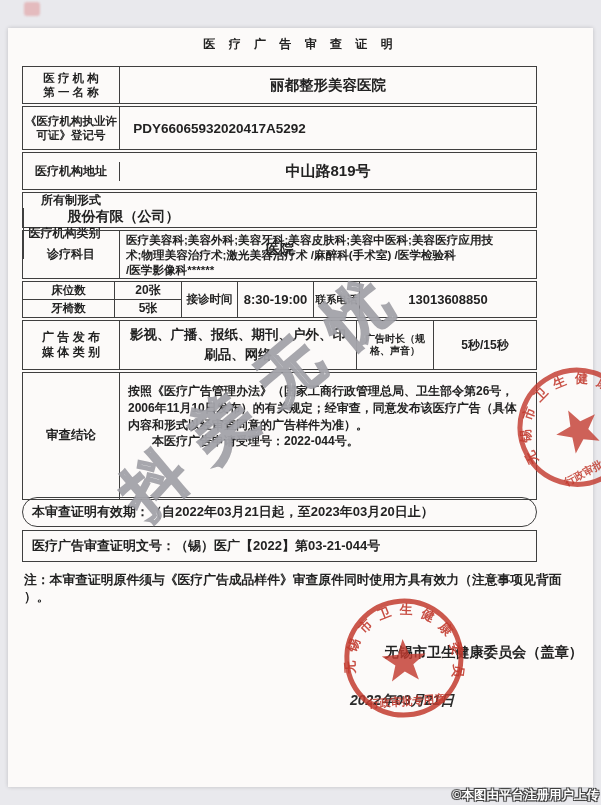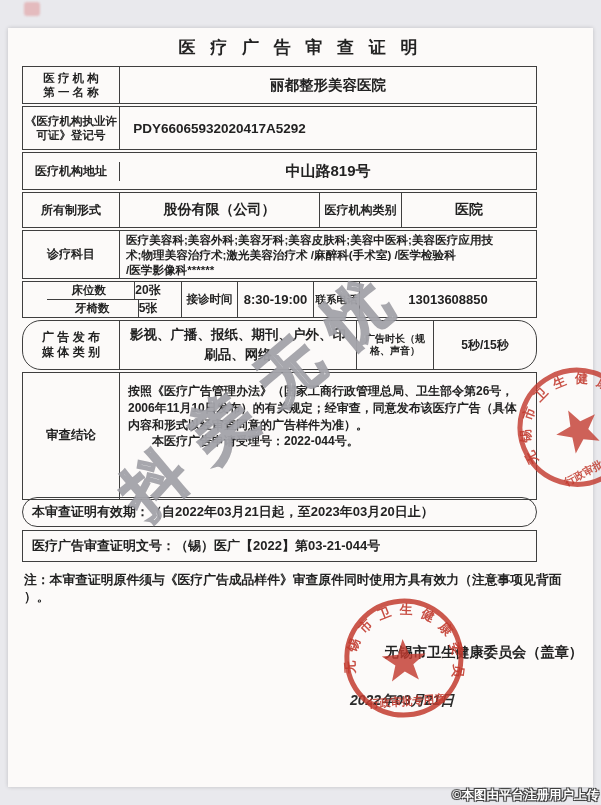--- a/index.html
+++ b/index.html
@@ -1,20 +1,20 @@
 <!DOCTYPE html>
 <html><head>
 <meta charset="utf-8">
 <style>
   html,body{margin:0;padding:0;}
   body{font-family:"Liberation Sans","DejaVu Sans",sans-serif;}
   .page{position:relative;width:601px;height:805px;background:#e9e9ed;overflow:hidden;}
   .paper{position:absolute;left:8px;top:28px;width:585px;height:759px;background:#fcfaf9;
          box-shadow:0 0 4px rgba(0,0,0,.18);z-index:1;}
-  .title{position:absolute;left:0;top:8px;width:585px;text-align:center;font-size:17px;
+  .title{position:absolute;left:0;top:8px;width:585px;text-align:center;font-size:12px;
          font-weight:700;letter-spacing:5px;color:#222;}
   .row{position:absolute;left:14px;width:515px;border:1.6px solid #3f3f3f;display:flex;
        box-sizing:border-box;color:#222;}
   .cell{display:flex;align-items:center;justify-content:center;text-align:center;
         box-sizing:border-box;}
   .vline{border-left:1.5px solid #3f3f3f;}
   .hline{border-top:1.5px solid #3f3f3f;}
   .lbl{font-size:11.5px;font-weight:700;line-height:1.25;}
   .val{font-size:13px;font-weight:700;}
   .pre{white-space:pre-line;}
@@ -57,52 +57,52 @@
       <div class="cell lbl pre" style="width:96px;">《医疗机构执业许
 可证》登记号</div>
       <div class="cell val vline" style="width:200px;font-size:13.5px;">PDY66065932020417A5292</div>
     </div>
 
     <div class="row" style="top:124px;height:38px;align-items:center;">
       <div class="cell lbl" style="width:96px;font-size:12px;">医疗机构地址</div>
       <div class="cell val vline" style="flex:1;font-size:15px;">中山路819号</div>
     </div>
 
-    <div class="row" style="top:164px;height:36px;">
+    <div class="row" style="top:164px;height:36px;flex-direction:column;">
       <div class="cell lbl" style="width:96px;font-size:12px;">所有制形式</div>
       <div class="cell val vline" style="width:200px;font-size:14px;">股份有限（公司）</div>
       <div class="cell lbl vline" style="width:82px;font-size:12px;">医疗机构类别</div>
       <div class="cell val vline" style="flex:1;font-size:14px;">医院</div>
     </div>
 
     <div class="row" style="top:202px;height:49px;">
       <div class="cell lbl" style="width:96px;font-size:12px;">诊疗科目</div>
       <div class="cell val vline pre" style="flex:1;justify-content:flex-start;text-align:left;font-size:11.6px;line-height:1.3;padding-left:6px;">医疗美容科;美容外科;美容牙科;美容皮肤科;美容中医科;美容医疗应用技
 术;物理美容治疗术;激光美容治疗术  /麻醉科(手术室)   /医学检验科
 /医学影像科******</div>
     </div>
 
     <div class="row" style="top:253px;height:37px;">
-      <div class="colstack" style="width:158px;align-items:center;">
+      <div class="colstack" style="width:158px;">
         <div style="display:flex;height:17px;">
           <div class="cell lbl" style="width:91px;">床位数</div>
           <div class="cell val vline" style="flex:1;font-size:12px;">20张</div>
         </div>
         <div class="hline" style="display:flex;flex:1;">
           <div class="cell lbl" style="width:91px;">牙椅数</div>
           <div class="cell val vline" style="flex:1;font-size:12px;">5张</div>
         </div>
       </div>
       <div class="cell lbl vline" style="width:56px;">接诊时间</div>
       <div class="cell val vline" style="width:76px;font-size:13px;">8:30-19:00</div>
       <div class="cell lbl vline" style="width:46px;font-size:10.5px;">联系电话</div>
       <div class="cell val vline" style="flex:1;font-size:13px;">13013608850</div>
     </div>
 
-    <div class="row" style="top:292px;height:50px;border-radius:19px;">
+    <div class="row" style="top:292px;height:50px;">
       <div class="cell lbl pre" style="width:96px;font-size:12px;">广 告 发 布
 媒 体 类 别</div>
       <div class="cell val vline" style="width:237px;font-size:13.5px;line-height:1.45;padding:0 10px;">影视、广播、报纸、期刊、户外、印刷品、网络</div>
       <div class="cell lbl vline" style="width:77px;font-size:10px;line-height:1.2;padding:0 4px;">广告时长（规格、声音）</div>
       <div class="cell val vline" style="flex:1;font-size:12px;">5秒/15秒</div>
     </div>
 
     <div class="row" style="top:344px;height:128px;">
       <div class="cell lbl" style="width:96px;font-size:12.5px;">审查结论</div>
       <div class="vline" style="flex:1;padding:10px 8px 0 8px;font-size:12px;font-weight:700;line-height:1.4;color:#222;">

